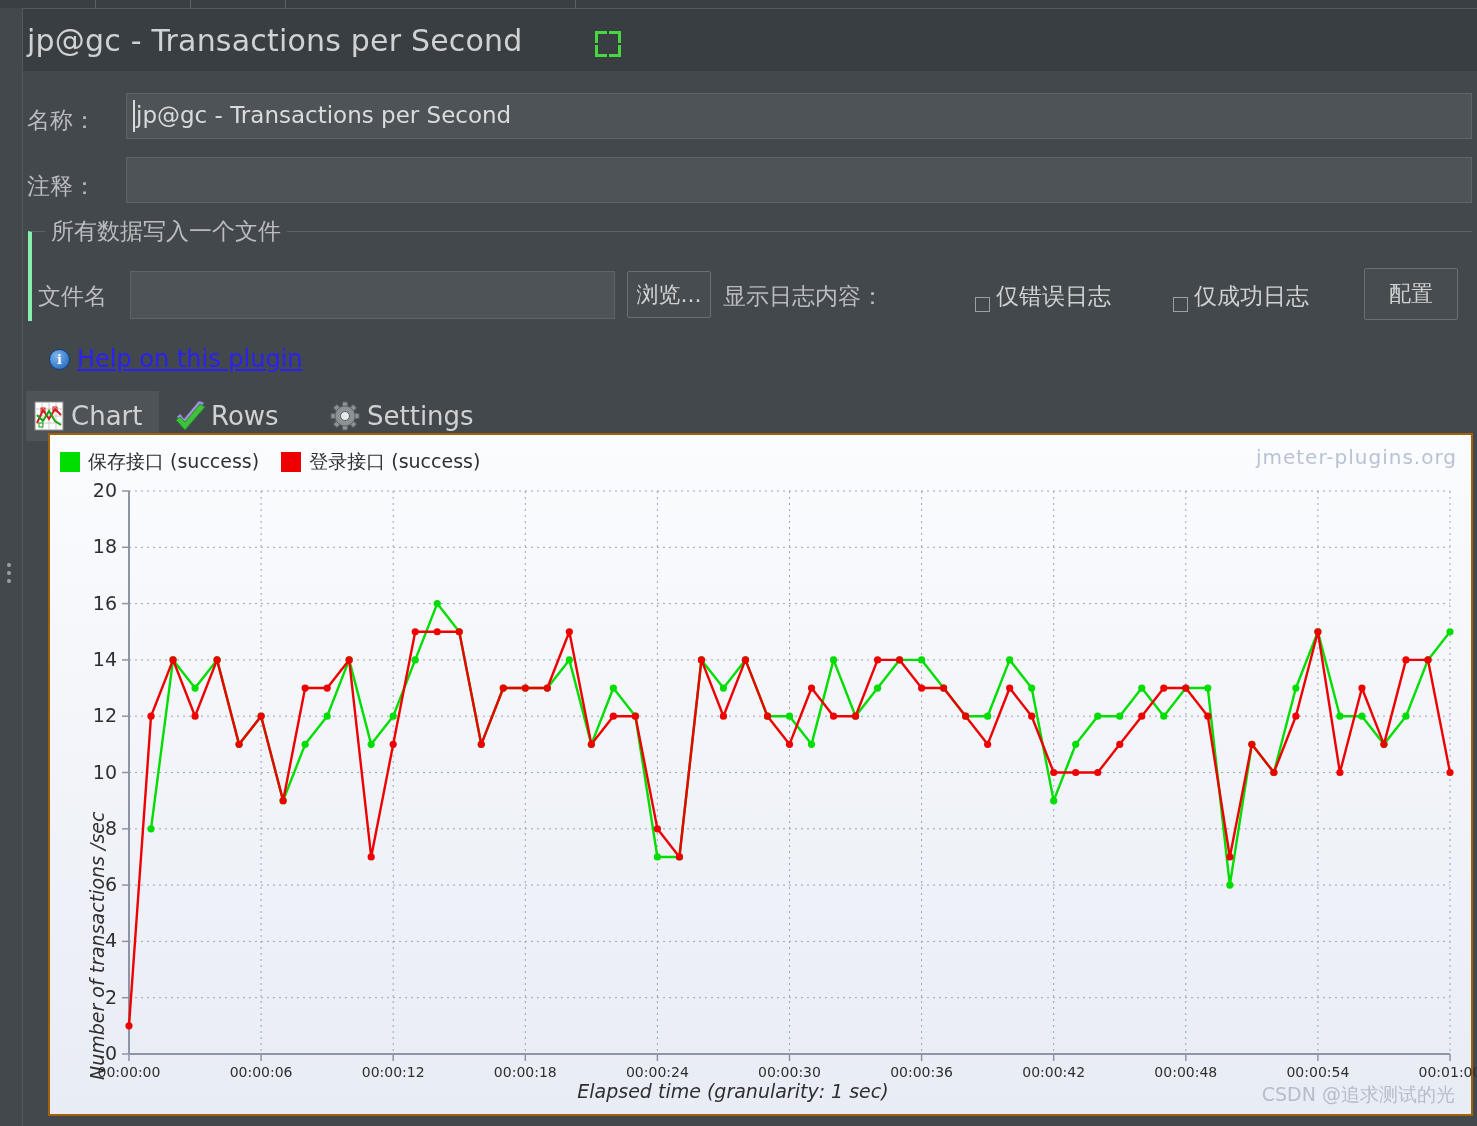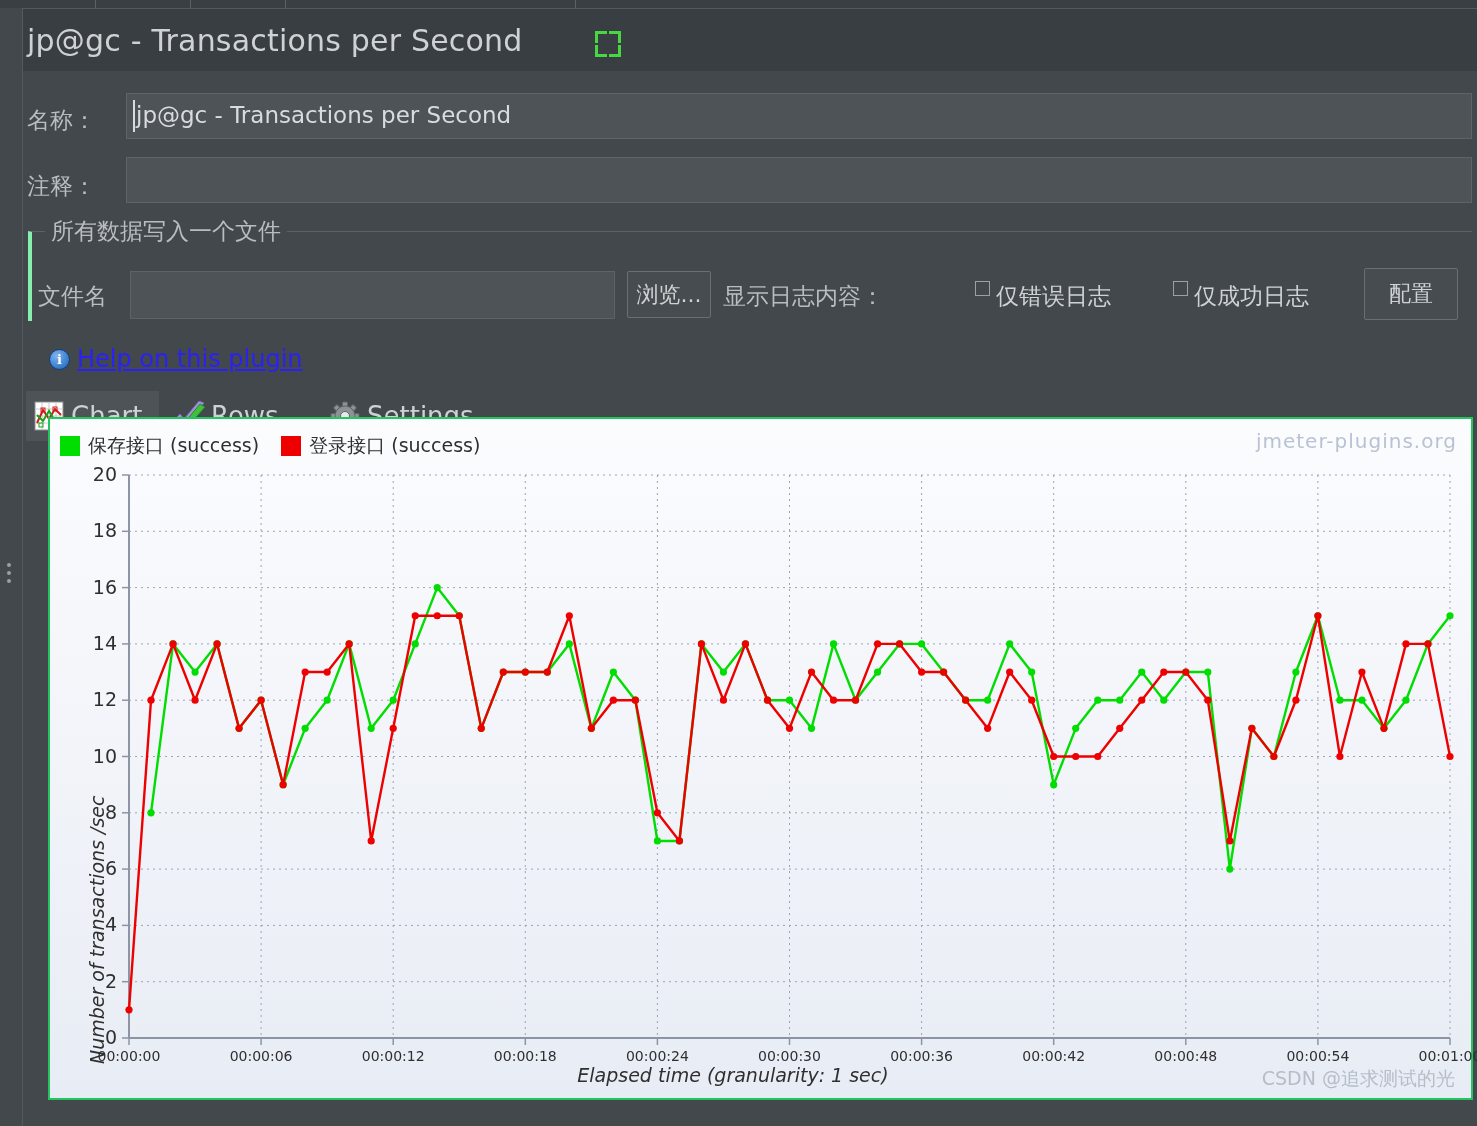--- a/index.html
+++ b/index.html
@@ -74,21 +74,21 @@
   .fieldset-legend{
     position:absolute;left:13px;top:-16px;background:#43484c;padding:0 6px;
     color:#b9bdc1;font-size:23px;white-space:nowrap;
   }
   .btn{
     position:absolute;background:#474c50;border:1px solid #6a6f73;
     color:#cfd2d5;font-size:22px;box-sizing:border-box;
     display:flex;align-items:center;justify-content:center;
     border-radius:2px;
   }
-  .chk-wrap{position:absolute;display:flex;align-items:flex-start;white-space:nowrap;}
+  .chk-wrap{position:absolute;display:flex;align-items:flex-end;white-space:nowrap;}
   .chk{
     width:15px;height:15px;border:1px solid #9aa0a6;background:#43484c;
     display:inline-block;margin-right:6px;box-sizing:border-box;
   }
   .chk-label{color:#cfd2d5;font-size:23px;}
   
   .help-row{position:absolute;left:26px;top:336px;display:flex;align-items:center;}
   .info-icon{
     width:19px;height:19px;border-radius:50%;
     background:radial-gradient(circle at 35% 30%,#7fb3ef,#1561b8);
@@ -105,22 +105,22 @@
   .tabbar{position:absolute;left:0;top:382px;width:1454px;height:50px;}
   .tab{
     position:absolute;top:0;height:50px;display:flex;align-items:center;
     padding:0 8px;box-sizing:border-box;
   }
   .tab.sel{background:#4e5357;}
   .tab-label{color:#cfd2d5;font-size:26px;margin-left:7px;white-space:nowrap;}
   .ico{width:30px;height:30px;position:relative;flex:0 0 auto;}
   
   .chart-box{
-    position:absolute;left:25px;top:408px;width:1425px;height:683px;
-    background:#eef1f7;border:2px solid #22c55e;box-sizing:border-box;
+    position:absolute;left:25px;top:424px;width:1425px;height:683px;
+    background:#eef1f7;border:2px solid #a16207;box-sizing:border-box;
   }
   .chart-inner{position:absolute;left:0;top:0;width:1421px;height:679px;
     background:linear-gradient(to bottom,#fbfcfe 0%,#e8ecf4 100%);}
   .legend{position:absolute;left:10px;top:14px;display:flex;align-items:center;}
   .legend-item{display:flex;align-items:center;margin-right:22px;}
   .swatch{width:20px;height:20px;display:inline-block;margin-right:8px;}
   .legend-text{font-size:19px;color:#2f2f2f;white-space:nowrap;
     font-family:"DejaVu Sans",sans-serif;}
   .wm{
     position:absolute;right:14px;top:10px;color:#b9c2d4;font-size:20px;

